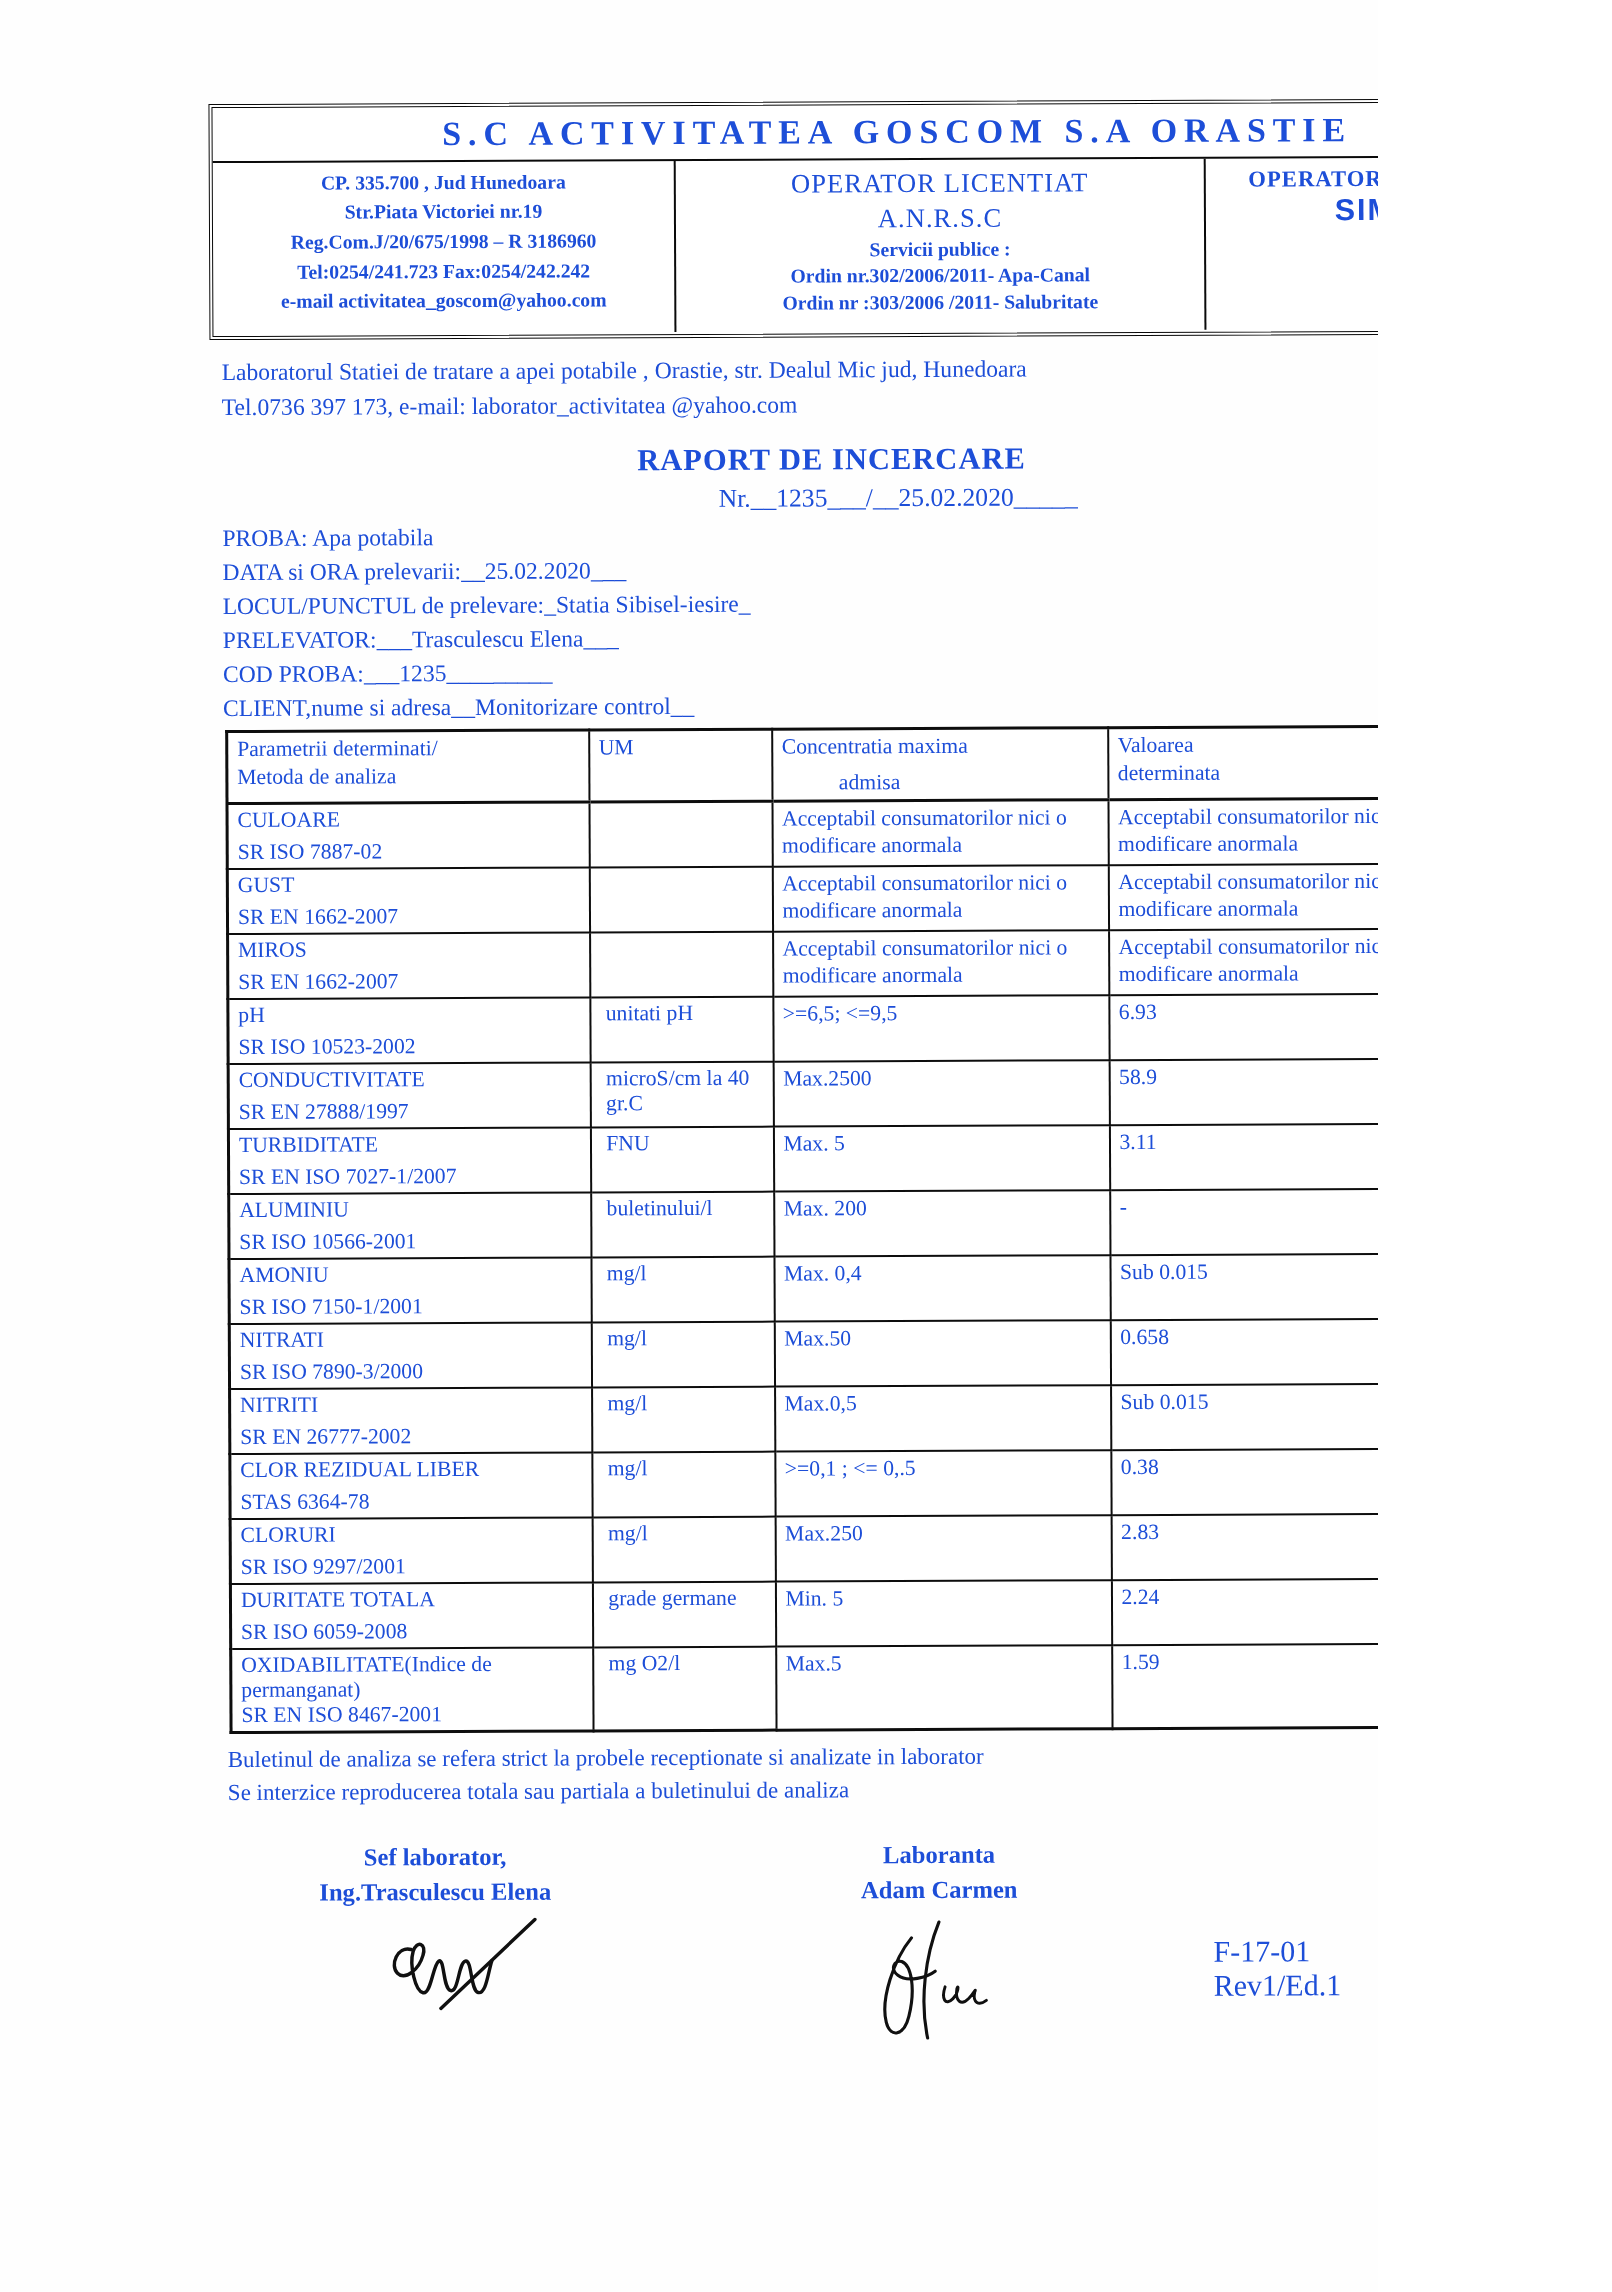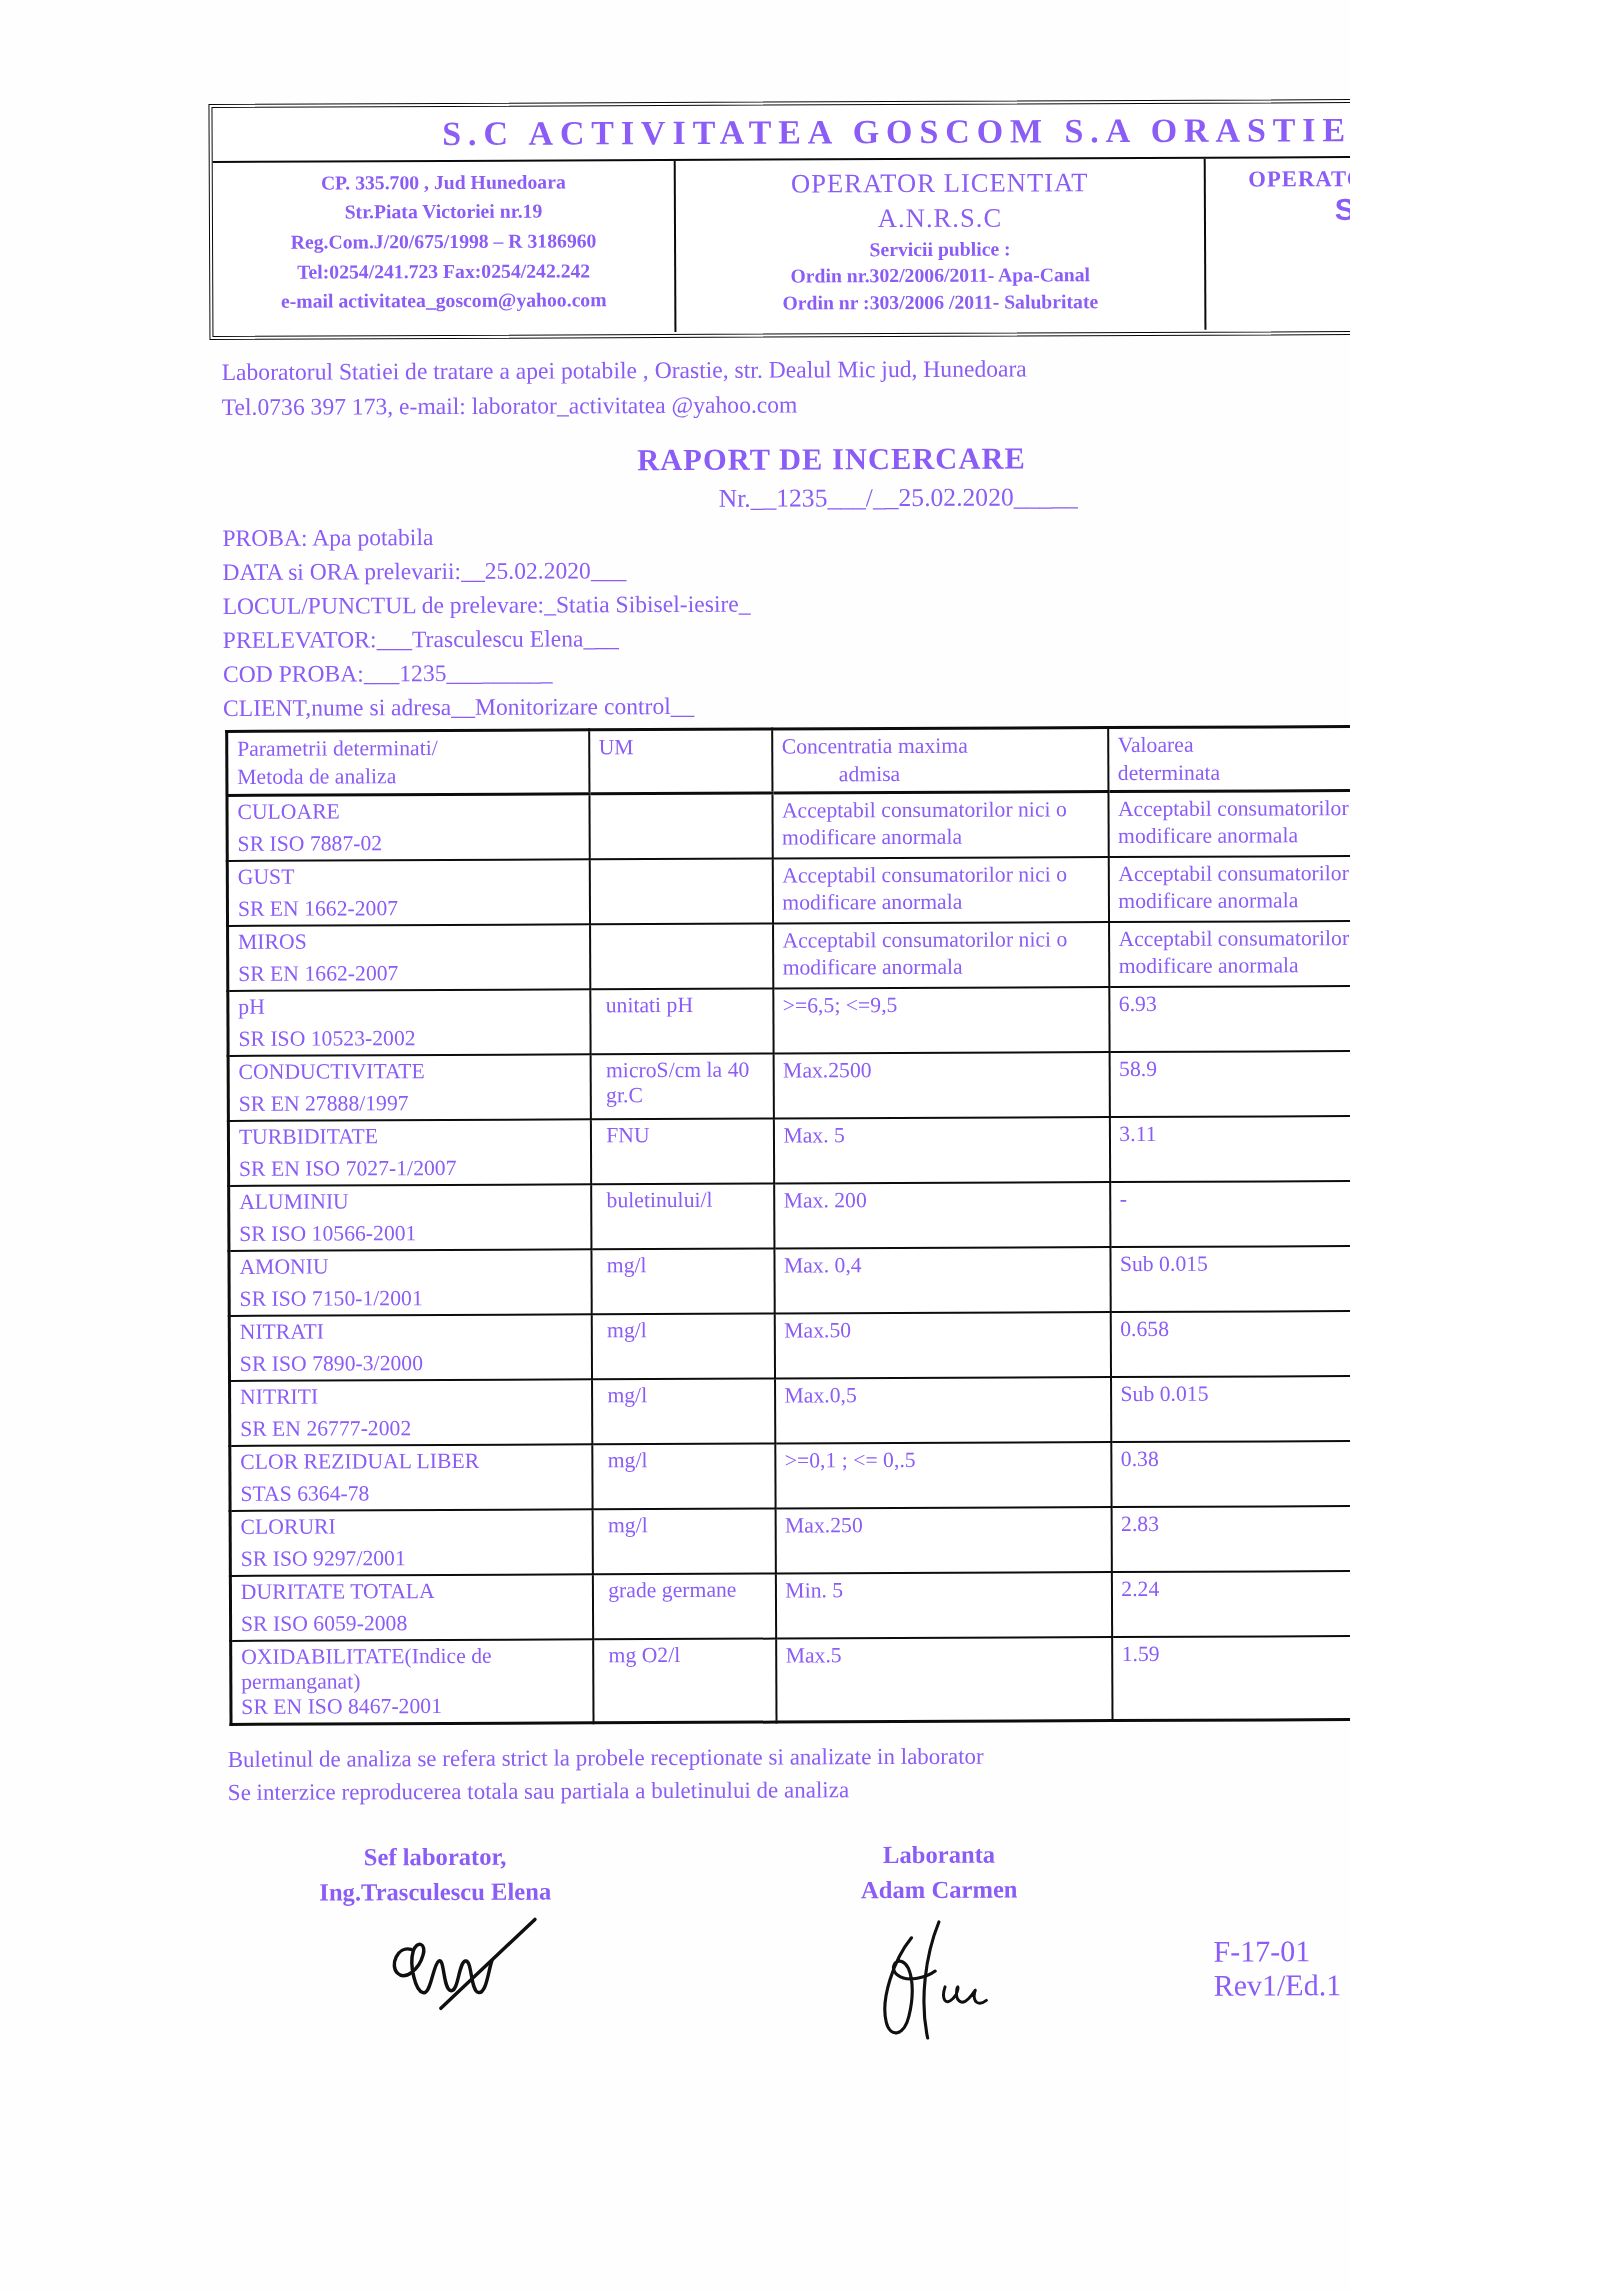--- a/index.html
+++ b/index.html
@@ -1,17 +1,17 @@
 <!DOCTYPE html>
 <html><head>
 <meta charset="utf-8">
 <style>
   html,body{margin:0;padding:0;background:#fff;}
   .page{position:relative;width:1350px;height:2292px;background:#fefefe;overflow:hidden;
-        font-family:"Liberation Serif", serif;color:#8b5cf6;}
+        font-family:"Liberation Serif", serif;color:#1d4ed8;padding-left:28px;}
   .sheet{position:absolute;inset:0;transform:rotate(-0.25deg);}
 
   
   .letterhead{position:absolute;left:213px;top:102px;width:1377px;height:236px;border:4.9px double #0a0a0a;box-sizing:border-box;background:#fff;}
   .lh-title{height:53px;border-bottom:2px solid #0a0a0a;display:flex;align-items:center;justify-content:center;
             font-weight:bold;font-size:34px;letter-spacing:6.9px;white-space:nowrap;}
   .lh-cells{display:flex;height:171px;}
   .lh-cell{box-sizing:border-box;padding-top:5.9px;}
   .lh-contact{width:461px;text-align:center;font-weight:bold;font-size:19.7px;line-height:29.6px;}
   .lh-licence{width:532px;border-left:2px solid #0a0a0a;border-right:2px solid #0a0a0a;text-align:center;}
@@ -37,21 +37,21 @@
   
   .details{position:absolute;left:225px;top:519px;font-size:23.6px;line-height:34px;}
 
   
   table.results{position:absolute;left:227px;top:728px;width:1215px;border-collapse:collapse;table-layout:fixed;
                 font-size:21.7px;background:#fff;}
   table.results th, table.results td{border:2px solid #0d0d0d;vertical-align:top;padding:3px 8.9px;text-align:left;font-weight:normal;}
   table.results thead th{border-bottom:3px solid #0d0d0d;}
   table.results{border:3px solid #0d0d0d;}
   .h-line{line-height:27.6px;}
-  th.col-max .h-line:nth-child(2){padding-left:57px;}
+  th.col-max .h-line:nth-child(2){padding-left:57px;margin-top:8px;}
   .param{min-height:57px;display:flex;flex-direction:column;justify-content:space-between;}
   .um{min-height:57px;padding-left:5.9px;}
   .max{line-height:26.6px;}
   .max.c{text-align:left;}
   .val{line-height:26.6px;}
 
   
   .notes{position:absolute;left:225px;top:1742px;font-size:23px;line-height:32.5px;}
 
   

